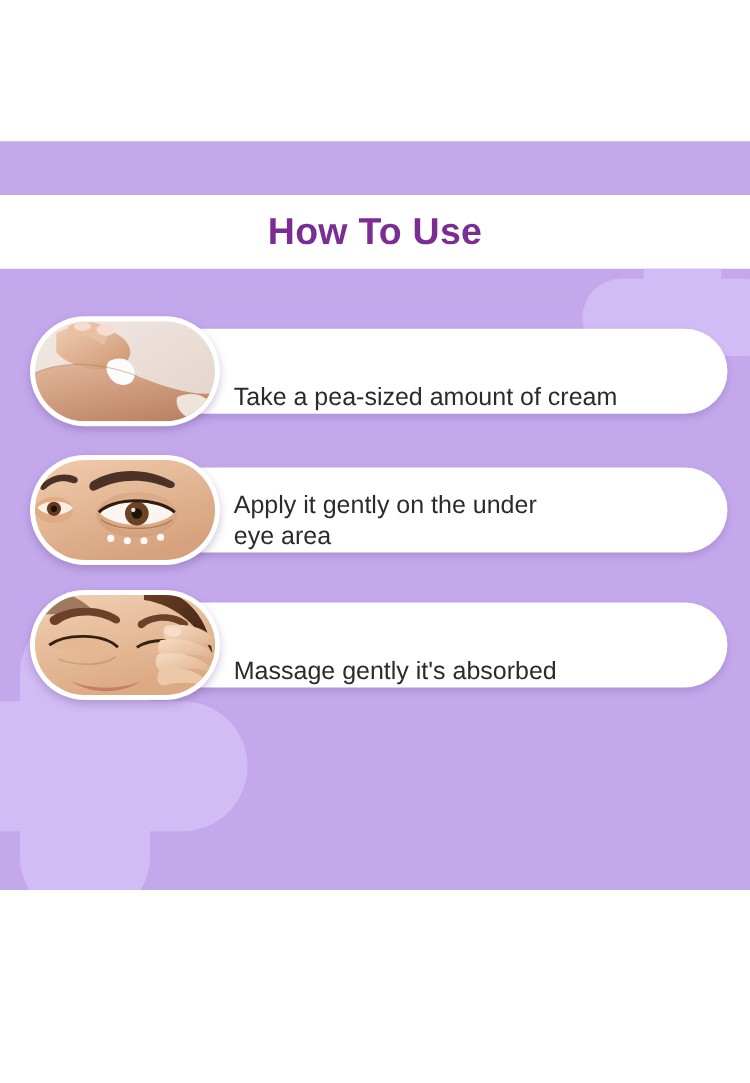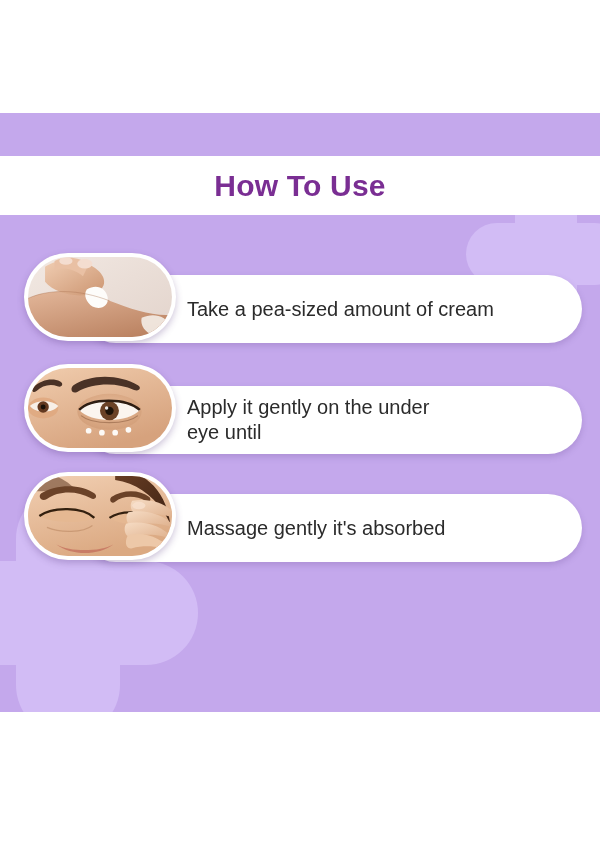--- a/index.html
+++ b/index.html
@@ -85,28 +85,28 @@
     height:68px;
   }
   .step-1 { top:48px; }
   .step-2 { top:159px; }
   .step-3 { top:267px; }
 
   
   .card {
     position:absolute;
     left:58px;
-    top:12px;
+    top:0;
     width:500px;
     height:68px;
     background:#ffffff;
     border-radius:34px;
     box-shadow:0 3px 6px rgba(90,60,130,0.22);
     display:flex;
-    align-items:center;
+    align-items:flex-end;
   }
   .card-text {
     padding-left:105px;
     padding-right:24px;
     font-size:20px;
     line-height:25px;
     color:#2b2b2b;
     font-weight:400;
     white-space:pre-line;
   }
@@ -196,21 +196,21 @@
               <path d="M120 66 C 132 60, 146 64, 150 74 C 152 82, 142 86, 132 84 C 124 82, 118 74, 120 66 Z" fill="#f7f3ef" opacity="0.85"></path>
               <path d="M-5 48 C 20 34, 55 36, 86 48" fill="none" stroke="#a9714f" stroke-width="0.8" opacity="0.5"></path>
             </svg>
           </div>
         </div>
       </div>
 
       <div class="step step-2">
         <div class="card">
           <div class="card-text">Apply it gently on the under
-eye until</div>
+eye area</div>
         </div>
         <div class="thumb">
           <div class="thumb-img">
             <svg viewBox="0 0 152 88" preserveAspectRatio="xMidYMid slice" aria-hidden="true">
               <defs>
                 <linearGradient id="g2skin" x1="0" y1="0" x2="0.5" y2="1">
                   <stop offset="0" stop-color="#f1cdae"></stop>
                   <stop offset="1" stop-color="#d6a27d"></stop>
                 </linearGradient>
                 <radialGradient id="g2lid" cx="0.5" cy="0.4" r="0.7">

